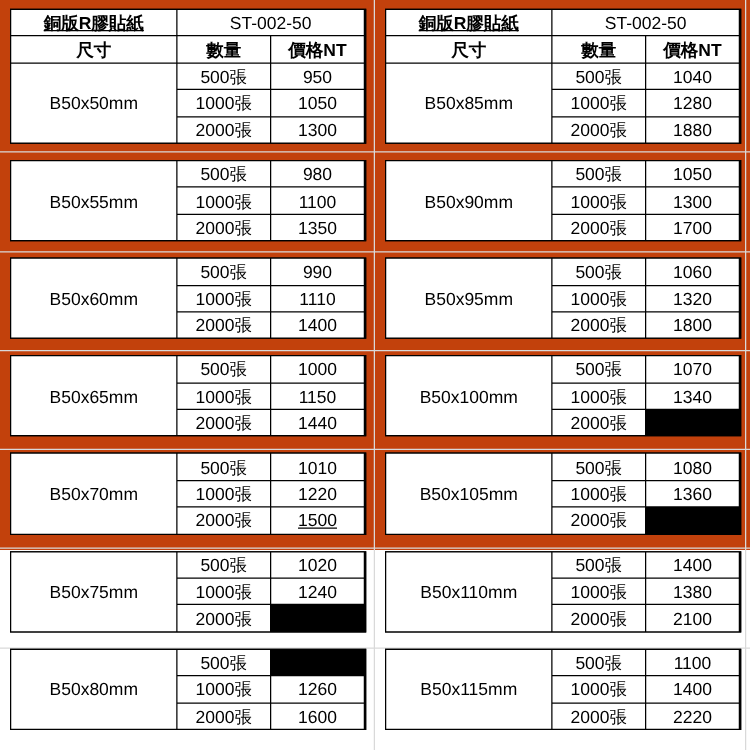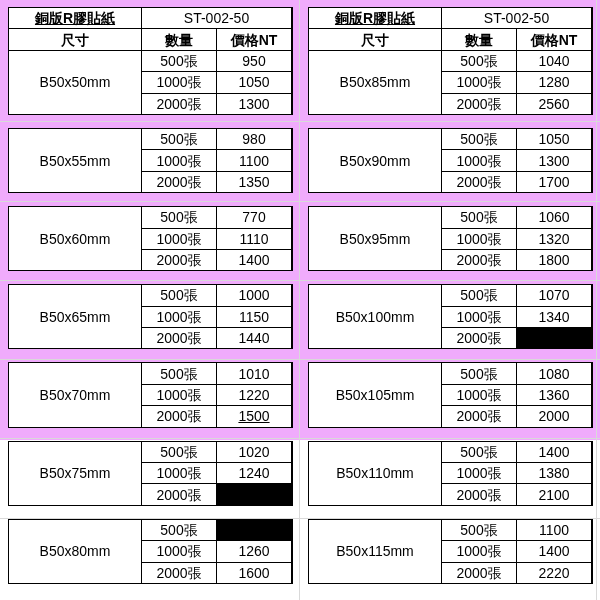--- a/index.html
+++ b/index.html
@@ -9,21 +9,21 @@
     height: 600px;
     background: #ffffff;
     font-family: "Liberation Sans", sans-serif;
     color: #000000;
     overflow: hidden;
   }
   .sheet {
     position: relative;
     width: 600px;
     height: 440px;
-    background: #f0abfc;
+    background: #c2410c;
   }
   
   .vline {
     position: absolute;
     top: 0;
     width: 1px;
     height: 600px;
     background: var(--gridline, #d9d9d9);
     z-index: 0;
   }
@@ -111,21 +111,21 @@
           <div class="qty" style="grid-area: 1 / 2;">500張</div>
           <div class="price" style="grid-area: 1 / 3;">980</div>
           <div class="qty" style="grid-area: 2 / 2;">1000張</div>
           <div class="price" style="grid-area: 2 / 3;">1100</div>
           <div class="qty" style="grid-area: 3 / 2;">2000張</div>
           <div class="price" style="grid-area: 3 / 3;">1350</div>
         </div>
         <div class="grid block gap">
           <div class="size" style="grid-area: 1 / 1 / 4;">B50x60mm</div>
           <div class="qty" style="grid-area: 1 / 2;">500張</div>
-          <div class="price" style="grid-area: 1 / 3;">770</div>
+          <div class="price" style="grid-area: 1 / 3;">990</div>
           <div class="qty" style="grid-area: 2 / 2;">1000張</div>
           <div class="price" style="grid-area: 2 / 3;">1110</div>
           <div class="qty" style="grid-area: 3 / 2;">2000張</div>
           <div class="price" style="grid-area: 3 / 3;">1400</div>
         </div>
         <div class="grid block gap">
           <div class="size" style="grid-area: 1 / 1 / 4;">B50x65mm</div>
           <div class="qty" style="grid-area: 1 / 2;">500張</div>
           <div class="price" style="grid-area: 1 / 3;">1000</div>
           <div class="qty" style="grid-area: 2 / 2;">1000張</div>
@@ -165,21 +165,21 @@
           <div class="code" style="grid-column: 2 / 4;">ST-002-50</div>
           <div class="hdr">尺寸</div>
           <div class="hdr">數量</div>
           <div class="hdr">價格NT</div>
           <div class="size" style="grid-area: 3 / 1 / 6;">B50x85mm</div>
           <div class="qty" style="grid-area: 3 / 2;">500張</div>
           <div class="price" style="grid-area: 3 / 3;">1040</div>
           <div class="qty" style="grid-area: 4 / 2;">1000張</div>
           <div class="price" style="grid-area: 4 / 3;">1280</div>
           <div class="qty" style="grid-area: 5 / 2;">2000張</div>
-          <div class="price" style="grid-area: 5 / 3;">2560</div>
+          <div class="price" style="grid-area: 5 / 3;">1880</div>
         </div>
         <div class="grid block gap">
           <div class="size" style="grid-area: 1 / 1 / 4;">B50x90mm</div>
           <div class="qty" style="grid-area: 1 / 2;">500張</div>
           <div class="price" style="grid-area: 1 / 3;">1050</div>
           <div class="qty" style="grid-area: 2 / 2;">1000張</div>
           <div class="price" style="grid-area: 2 / 3;">1300</div>
           <div class="qty" style="grid-area: 3 / 2;">2000張</div>
           <div class="price" style="grid-area: 3 / 3;">1700</div>
         </div>
@@ -200,21 +200,20 @@
           <div class="price" style="grid-area: 2 / 3;">1340</div>
           <div class="qty" style="grid-area: 3 / 2;">2000張</div>
         </div>
         <div class="grid block gap">
           <div class="size" style="grid-area: 1 / 1 / 4;">B50x105mm</div>
           <div class="qty" style="grid-area: 1 / 2;">500張</div>
           <div class="price" style="grid-area: 1 / 3;">1080</div>
           <div class="qty" style="grid-area: 2 / 2;">1000張</div>
           <div class="price" style="grid-area: 2 / 3;">1360</div>
           <div class="qty" style="grid-area: 3 / 2;">2000張</div>
-          <div class="price" style="grid-area: 3 / 3;">2000</div>
         </div>
         <div class="grid block gap">
           <div class="size" style="grid-area: 1 / 1 / 4;">B50x110mm</div>
           <div class="qty" style="grid-area: 1 / 2;">500張</div>
           <div class="price" style="grid-area: 1 / 3;">1400</div>
           <div class="qty" style="grid-area: 2 / 2;">1000張</div>
           <div class="price" style="grid-area: 2 / 3;">1380</div>
           <div class="qty" style="grid-area: 3 / 2;">2000張</div>
           <div class="price" style="grid-area: 3 / 3;">2100</div>
         </div>

